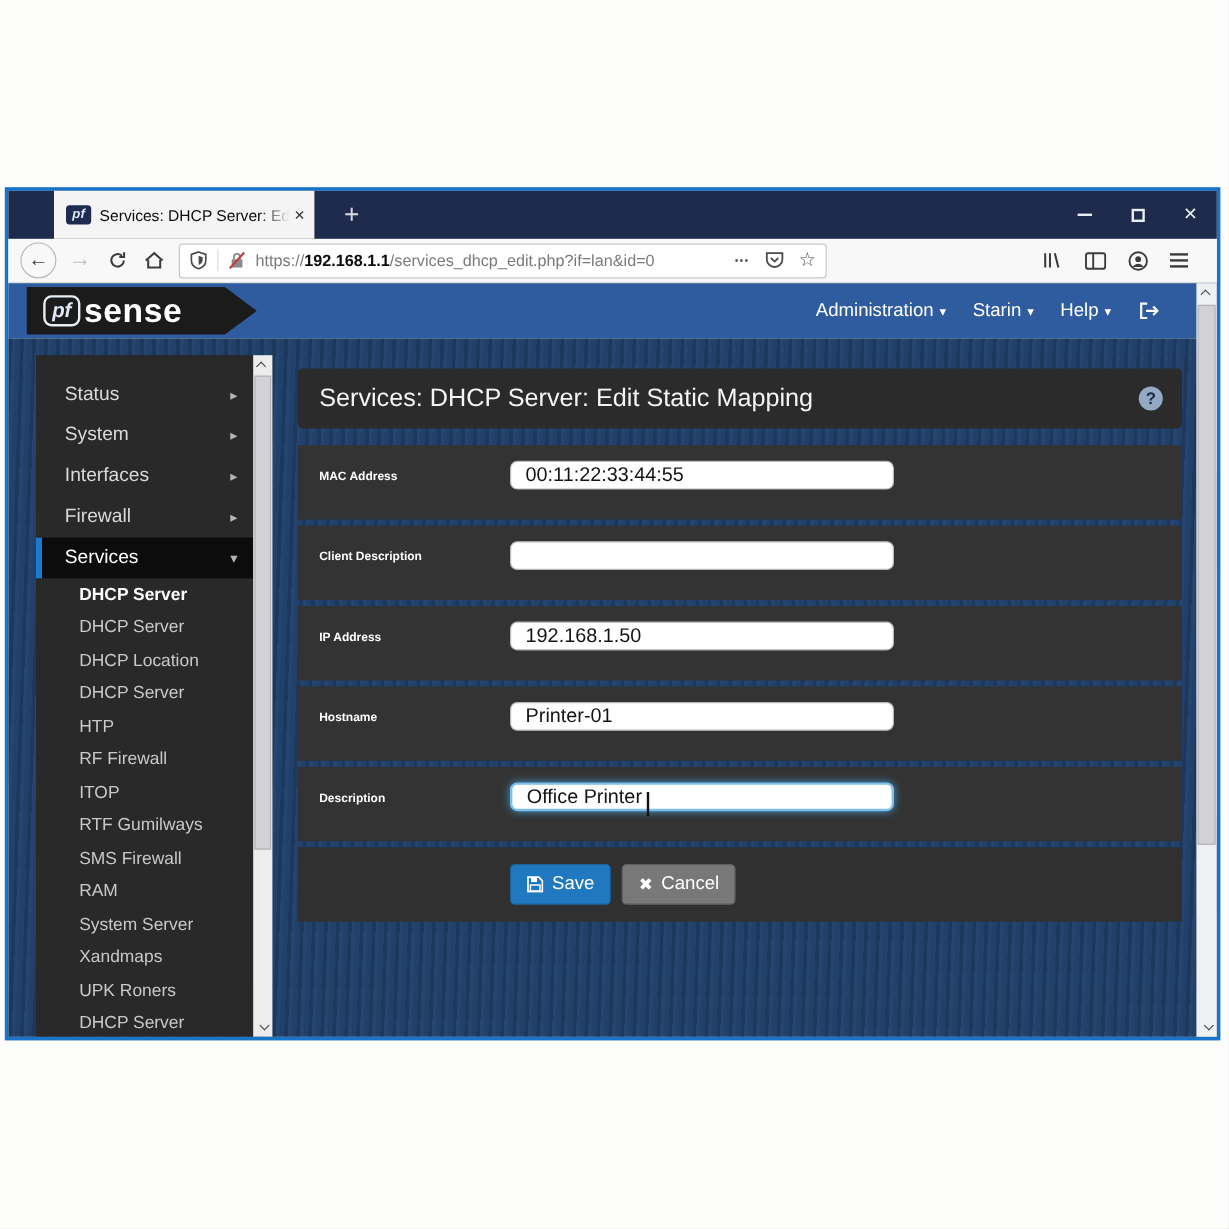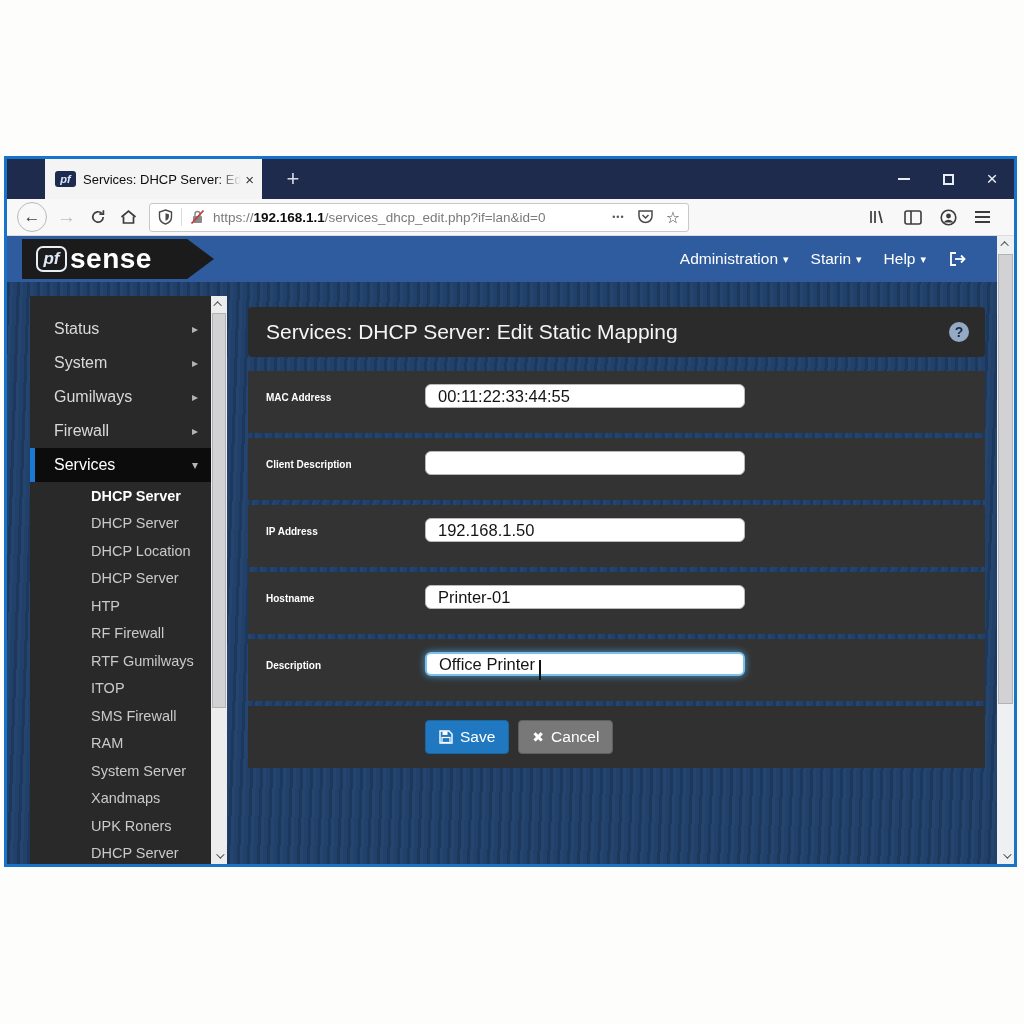--- a/index.html
+++ b/index.html
@@ -50,21 +50,21 @@
   
   .page { position:relative; height:582px; background:
           repeating-linear-gradient(92deg, rgba(0,0,0,.14) 0 3px, rgba(255,255,255,.02) 3px 6px, rgba(0,0,0,0) 6px 10px),
           #21416b; overflow:hidden; }
 
   
   .sidebar { position:absolute; left:23px; top:14px; width:181px; height:568px; background:#292929; padding-top:16px; }
   .side-item { position:relative; height:34px; display:flex; align-items:center; padding-left:24px; color:#d9d9d9; font-size:16px; }
   .side-item .caret { position:absolute; right:13px; color:#b5b5b5; font-size:12px; }
   .side-item.active { background:#0c0c0c; color:#fff; border-left:5px solid #1a79d0; padding-left:19px; }
-  .side-sub { height:27.5px; display:flex; align-items:center; padding-left:61px; color:#c9c9c9; font-size:14.5px; }
+  .side-sub { height:27.5px; display:flex; align-items:center; padding-left:36px; color:#c9c9c9; font-size:14.5px; }
   .side-sub.current { color:#fff; font-weight:bold; }
 
   
   .v-scroll { position:absolute; background:#ededee; }
   .sb-arrow { position:absolute; left:0; width:100%; height:16px; display:flex; align-items:center; justify-content:center; }
   .sb-arrow i { display:block; width:6px; height:6px; border-left:1.5px solid #4a4a4a; border-top:1.5px solid #4a4a4a; }
   .sb-arrow.up i { transform:rotate(45deg) translateY(2px); }
   .sb-arrow.down { bottom:0; }
   .sb-arrow.down i { transform:rotate(225deg) translateY(2px); }
   .sb-thumb { position:absolute; left:1px; right:1px; background:#d2d2d4; border:1px solid #b3b3b5; }
@@ -223,39 +223,39 @@
     <div class="sidebar">
       <div class="side-item">
           <span>Status</span>
           <span class="caret">▸</span>
         </div>
       <div class="side-item">
           <span>System</span>
           <span class="caret">▸</span>
         </div>
       <div class="side-item">
-          <span>Gumilways</span>
+          <span>Interfaces</span>
           <span class="caret">▸</span>
         </div>
       <div class="side-item">
           <span>Firewall</span>
           <span class="caret">▸</span>
         </div>
       <div class="side-item active">
           <span>Services</span>
           <span class="caret">▾</span>
         </div>
       <div class="side-sub current">DHCP Server</div>
       <div class="side-sub">DHCP Server</div>
       <div class="side-sub">DHCP Location</div>
       <div class="side-sub">DHCP Server</div>
       <div class="side-sub">HTP</div>
       <div class="side-sub">RF Firewall</div>
+      <div class="side-sub">ITOP</div>
       <div class="side-sub">RTF Gumilways</div>
-      <div class="side-sub">ITOP</div>
       <div class="side-sub">SMS Firewall</div>
       <div class="side-sub">RAM</div>
       <div class="side-sub">System Server</div>
       <div class="side-sub">Xandmaps</div>
       <div class="side-sub">UPK Roners</div>
       <div class="side-sub">DHCP Server</div>
     </div>
 
     <div class="v-scroll sidebar-scroll">
       <div class="sb-arrow up">

